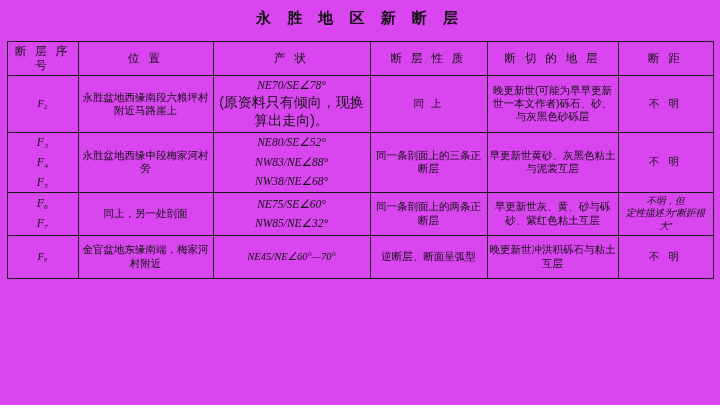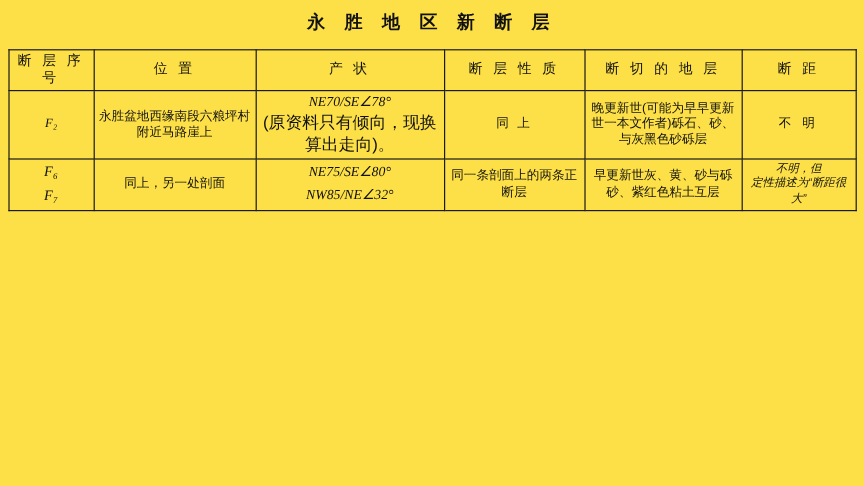--- a/index.html
+++ b/index.html
@@ -11,21 +11,21 @@
     width: 720px;
     height: 405px;
     overflow: hidden;
     font-family: "Liberation Serif", serif;
     color: #111111;
   }
   .page {
     position: relative;
     width: 720px;
     height: 405px;
-    background: #fde047;
+    background: #d946ef;
   }
   .doc-title {
     text-align: center;
     font-size: 15px;
     font-weight: bold;
     letter-spacing: 6px;
     padding-top: 9px;
     padding-bottom: 7px;
     font-family: "Liberation Sans", sans-serif;
   }
@@ -114,40 +114,68 @@
         <td class="cn">永胜盆地西缘南段六粮坪村附近马路崖上</td>
         <td>
           <span class="attitude">NE70/SE∠78°</span>
           <span class="attnote">(原资料只有倾向，现换算出走向)。</span>
         </td>
         <td class="cn sp">同    上</td>
         <td class="cn">晚更新世(可能为早早更新世一本文作者)砾石、砂、与灰黑色砂砾层</td>
         <td class="dist">不    明</td>
       </tr>
 
+      <tr class="rowtall">
+        <td>
+          <div class="fno stack">
+            <div>F₃</div>
+            <div>F₄</div>
+            <div>F₅</div>
+          </div>
+        </td>
+        <td class="cn">永胜盆地西缘中段梅家河村旁</td>
+        <td>
+          <div class="attitude stack">
+            <div>NE80/SE∠52°</div>
+            <div>NW83/NE∠88°</div>
+            <div>NW38/NE∠68°</div>
+          </div>
+        </td>
+        <td class="cn">同一条剖面上的三条正断层</td>
+        <td class="cn">早更新世黄砂、灰黑色粘土与泥裳互层</td>
+        <td class="dist">不    明</td>
+      </tr>
 
       <tr class="rowtall">
         <td>
           <div class="fno stack">
             <div>F₆</div>
             <div>F₇</div>
           </div>
         </td>
         <td class="cn">同上，另一处剖面</td>
         <td>
           <div class="attitude stack">
-            <div>NE75/SE∠80°</div>
+            <div>NE75/SE∠60°</div>
             <div>NW85/NE∠32°</div>
           </div>
         </td>
         <td class="cn">同一条剖面上的两条正断层</td>
         <td class="cn">早更新世灰、黄、砂与砾砂、紫红色粘土互层</td>
         <td>
           <div class="dist-note">不明，但</div>
           <div class="dist-note">定性描述为“断距很大”</div>
         </td>
       </tr>
 
 
+      <tr class="rowtall">
+        <td class="fno">F₉</td>
+        <td class="cn">金官盆地东缘南端，梅家河村附近</td>
+        <td class="attitude">NE45/NE∠60°—70°</td>
+        <td class="cn">逆断层、断面呈弧型</td>
+        <td class="cn">晚更新世冲洪积砾石与粘土互层</td>
+        <td class="dist">不    明</td>
+      </tr>
 
     </tbody>
   </table>
 </div>
 
 </body></html>

